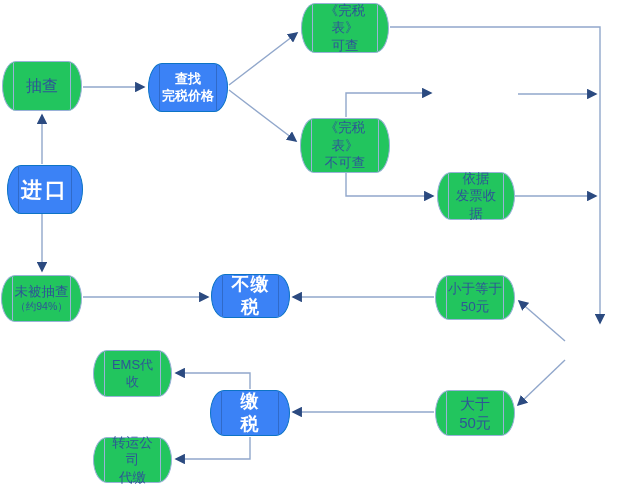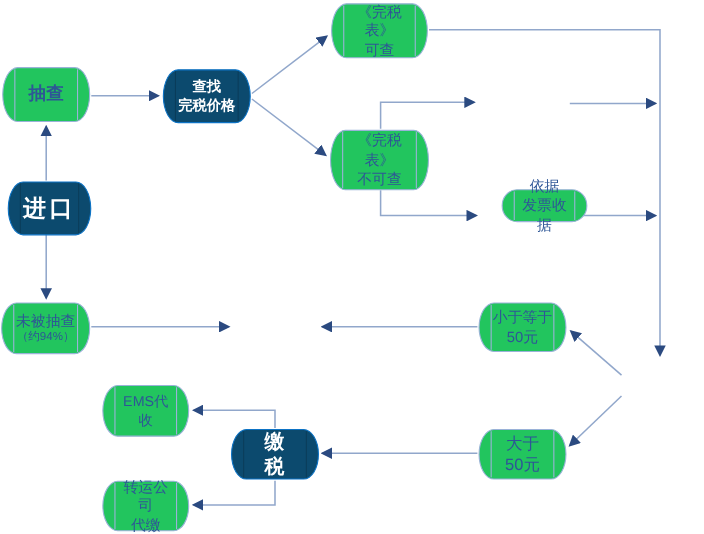--- a/index.html
+++ b/index.html
@@ -31,21 +31,21 @@
     position:absolute;
     top:1px;bottom:1px;
     width:1px;
     background:#9ab2d8;
   }
   .cyl::before{left:10px;}
   .cyl::after{right:10px;}
   .cyl .lbl{white-space:pre-line;position:relative;z-index:1;padding:0 12px;}
   .cyl .sub{font-size:10.5px;margin-top:0;position:relative;z-index:1;}
   .cyl.blue{
-    background:#0c4a6e;
+    background:#3b82f6;
     border-color:#0d73c5;
     color:#ffffff;
     font-weight:bold;
   }
   .cyl.blue::before,.cyl.blue::after{background:rgba(0,0,0,0.18);}
   .fs16{font-size:16px;}
   .fs15{font-size:15px;}
   .fs13{font-size:13px;}
   .fs18{font-size:18px;letter-spacing:1px;}
   .fs21{font-size:21px;letter-spacing:3px;}
@@ -75,21 +75,21 @@
       <line x1="565" y1="341" x2="519" y2="301" marker-end="url(#arrow)"></line>
       <line x1="565" y1="360" x2="518" y2="405" marker-end="url(#arrow)"></line>
       <line x1="434" y1="297" x2="293" y2="297" marker-end="url(#arrow)"></line>
       <line x1="434" y1="412" x2="293" y2="412" marker-end="url(#arrow)"></line>
       <line x1="83" y1="297" x2="208" y2="297" marker-end="url(#arrow)"></line>
       <polyline points="250,389 250,373 176,373" marker-end="url(#arrow)"></polyline>
       <polyline points="250,437 250,459 176,459" marker-end="url(#arrow)"></polyline>
     </g>
   </svg>
 
-  <div class="cyl fs16" style="left:2px;top:61px;width:80px;height:50px;font-weight:bold;">
+  <div class="cyl fs16" style="left:2px;top:61px;width:80px;height:50px;">
     <span class="lbl">抽查</span>
   </div>
 
   <div class="cyl blue fs21" style="left:7px;top:165px;width:76px;height:49px;">
     <span class="lbl">进口</span>
   </div>
 
   <div class="cyl blue fs13" style="left:148px;top:63px;width:80px;height:49px;">
     <span class="lbl">查找
 完税价格</span>
@@ -99,36 +99,39 @@
     <span class="lbl">《完税表》
 可查</span>
   </div>
 
   <div class="cyl" style="left:300px;top:118px;width:90px;height:55px;">
     <span class="lbl">《完税表》
 不可查</span>
   </div>
 
 
-  <div class="cyl" style="left:456px;top:172px;width:78px;height:30px;align-items:center;">
+  <div class="cyl" style="left:437px;top:172px;width:78px;height:48px;align-items:center;">
     <span class="lbl">依据
 发票收据</span>
   </div>
 
 
   <div class="cyl" style="left:435px;top:275px;width:80px;height:45px;">
     <span class="lbl">小于等于
 50元</span>
   </div>
 
   <div class="cyl fs15" style="left:435px;top:390px;width:80px;height:46px;">
     <span class="lbl">大于
 50元</span>
   </div>
 
+  <div class="cyl blue fs18" style="left:211px;top:274px;width:79px;height:44px;">
+    <span class="lbl">不缴税</span>
+  </div>
 
   <div class="cyl" style="left:1px;top:275px;width:81px;height:47px;">
     <span class="lbl">未被抽查</span>
     <span class="sub">（约94%）</span>
   </div>
 
   <div class="cyl fs13" style="left:93px;top:350px;width:79px;height:47px;">
     <span class="lbl">EMS代收</span>
   </div>
 

